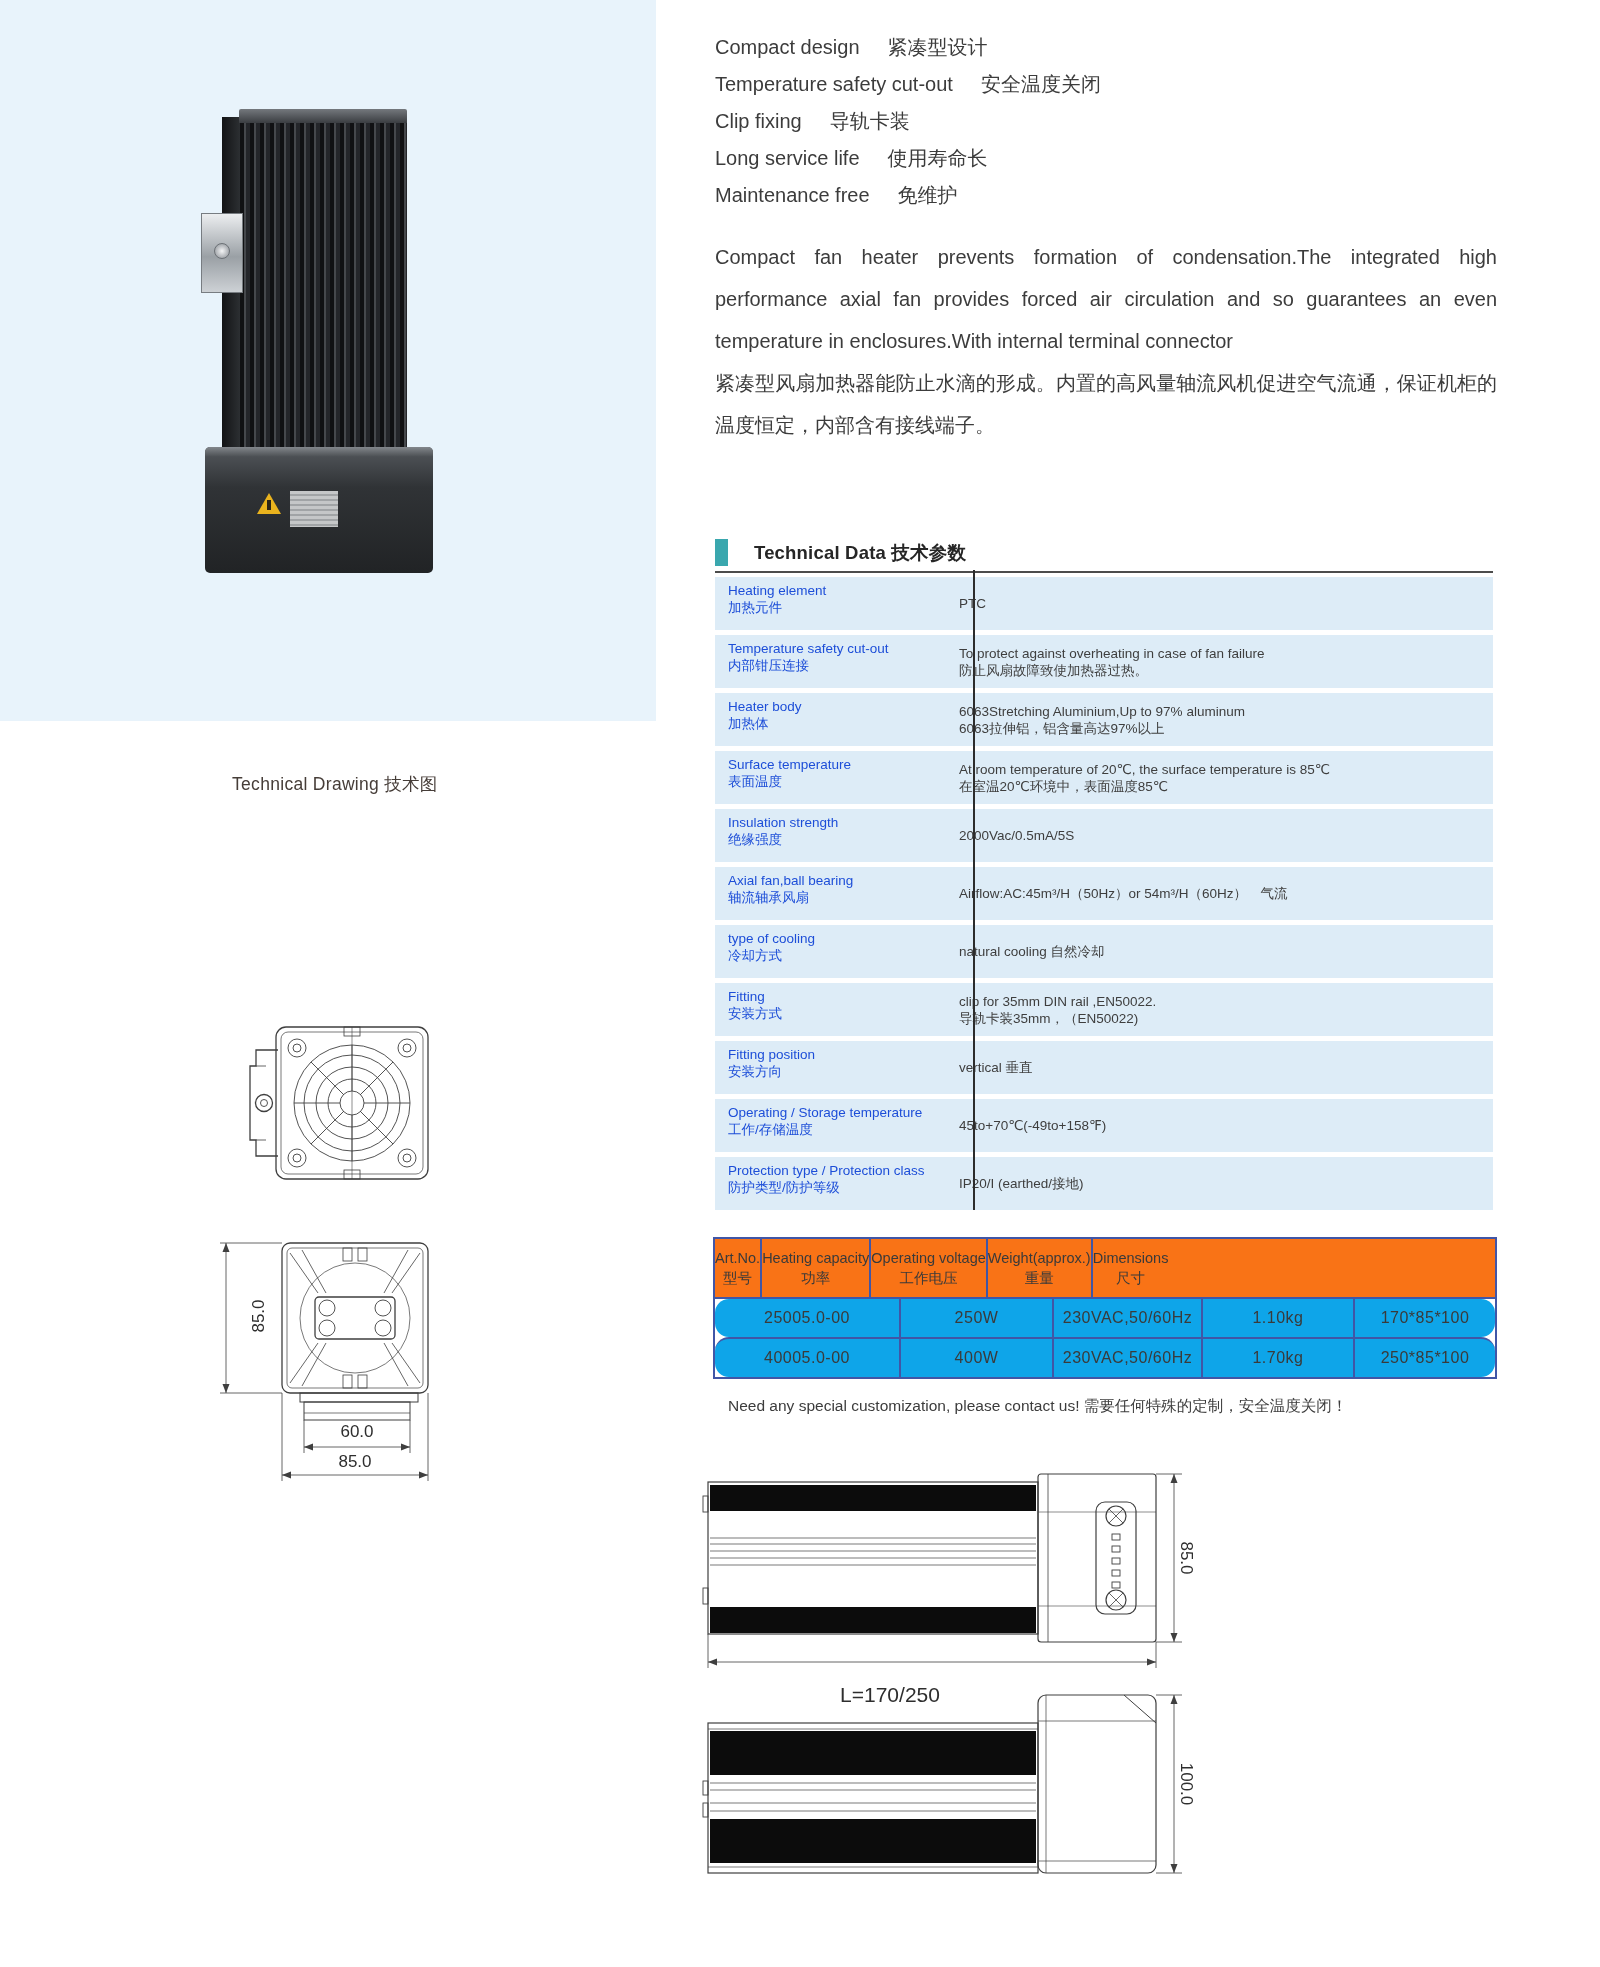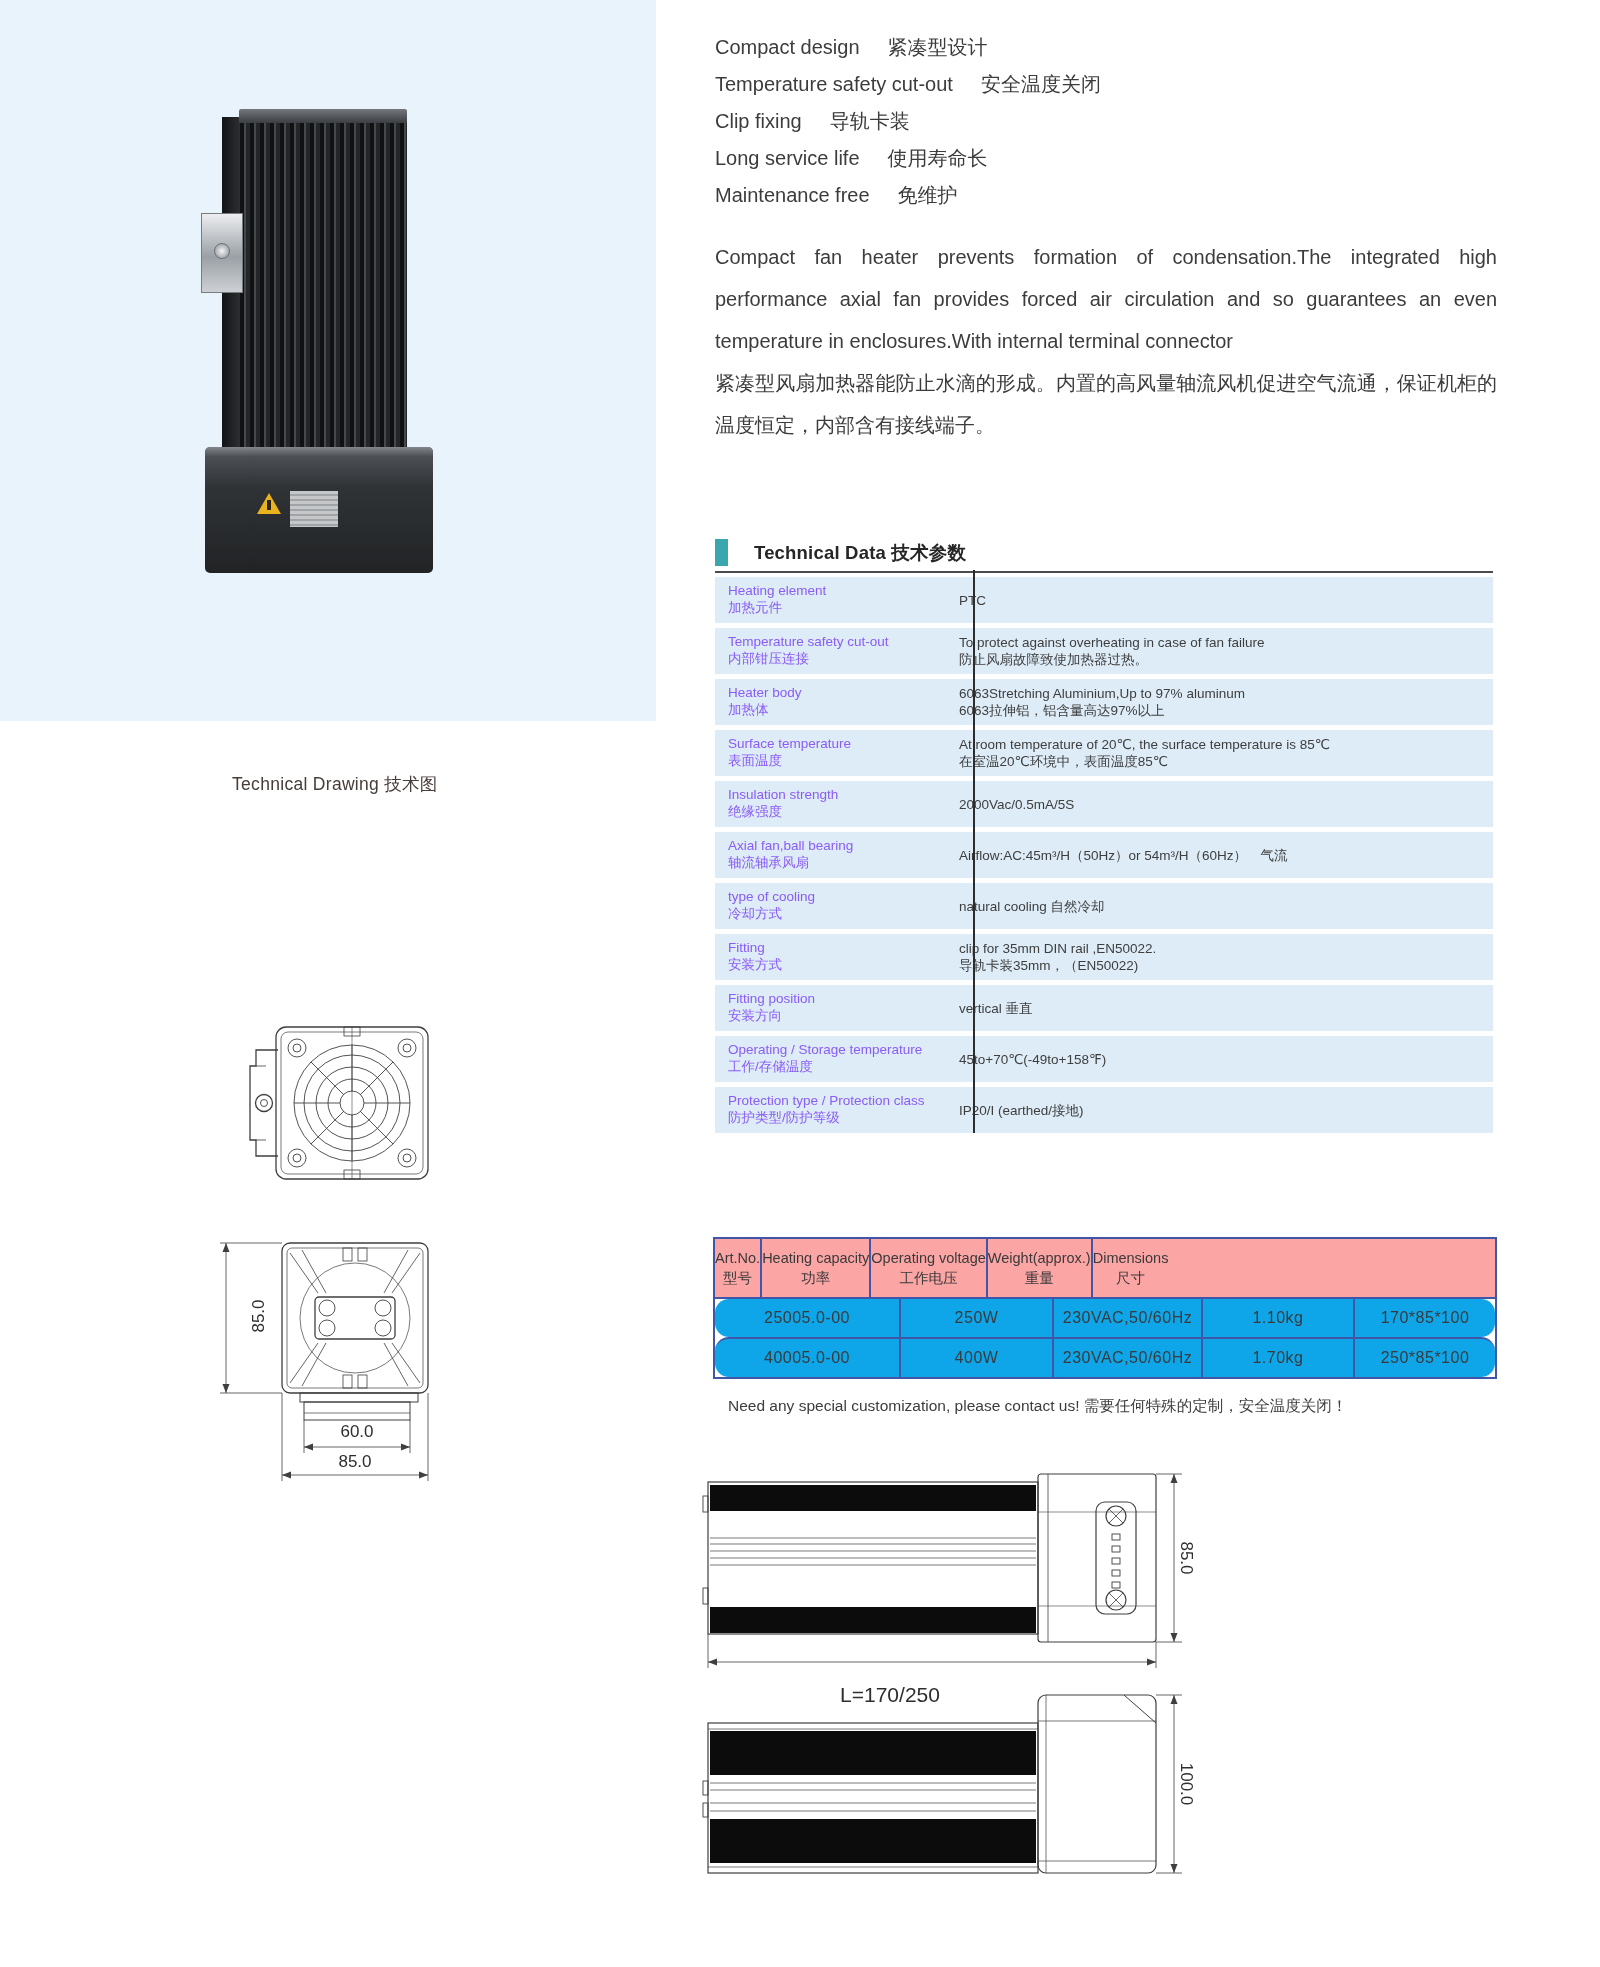--- a/index.html
+++ b/index.html
@@ -53,25 +53,25 @@
   .description p { line-height:42px; text-align:justify; }
 
   .tech-header { position:absolute; left:715px; top:539px; width:778px; border-bottom:2px solid #4c4c4c; padding-bottom:5px; display:flex; align-items:center; gap:26px; }
   .tech-bar   { width:13px; height:27px; background:#3aa7ae; }
   .tech-title { font-size:18.5px; font-weight:bold; color:#262626; letter-spacing:.2px; }
 
   .spec-table { position:absolute; left:715px; top:577px; width:778px; }
   .spec-divider { position:absolute; left:258px; top:-7px; bottom:0; width:2px; background:#2c2c2c; }
   .spec-row { display:flex; min-height:44px; background:#ddecf7; align-items:center; }
   .spec-row + .spec-row { margin-top:5px; }
-  .spec-label { width:222px; padding:5px 10px 7px 13px; font-size:13.5px; line-height:17px; color:#8b5cf6; }
+  .spec-label { width:222px; padding:5px 10px 14px 13px; font-size:13.5px; line-height:17px; color:#1d4ed8; }
   .spec-value { flex:1; padding:5px 10px 5px 22px; font-size:13.5px; line-height:17px; color:#3e3e3e; }
 
   .pt { position:absolute; left:713px; top:1237px; width:784px; border:2px solid #4156a6; }
-  .pt-header { display:flex; background:#fca5a5; border-bottom:2px solid #4156a6; }
+  .pt-header { display:flex; background:#f97316; border-bottom:2px solid #4156a6; }
   .pt-hcell { padding:9px 0; text-align:center; font-size:14.5px; line-height:20px; color:#3a3a3a; }
   .pt-hcell + .pt-hcell { border-left:2px solid #4156a6; }
   .pt-row { display:flex; background:#0ea5e9;border-radius:14px; }
   .pt-row + .pt-row { border-top:2px solid #4156a6; }
   .pt-cell { padding:10px 0; text-align:center; font-size:16px; color:#3a3a3a; letter-spacing:.5px; }
   .pt-cell + .pt-cell { border-left:2px solid #4156a6; }
   .c0 { width:184px; } .c1 { width:153px; } .c2 { width:149px; } .c3 { width:152px; } .c4 { flex:1; }
 
   .note { position:absolute; left:728px; top:1396px; font-size:15.5px; color:#3c3c3c; }
 </style>

